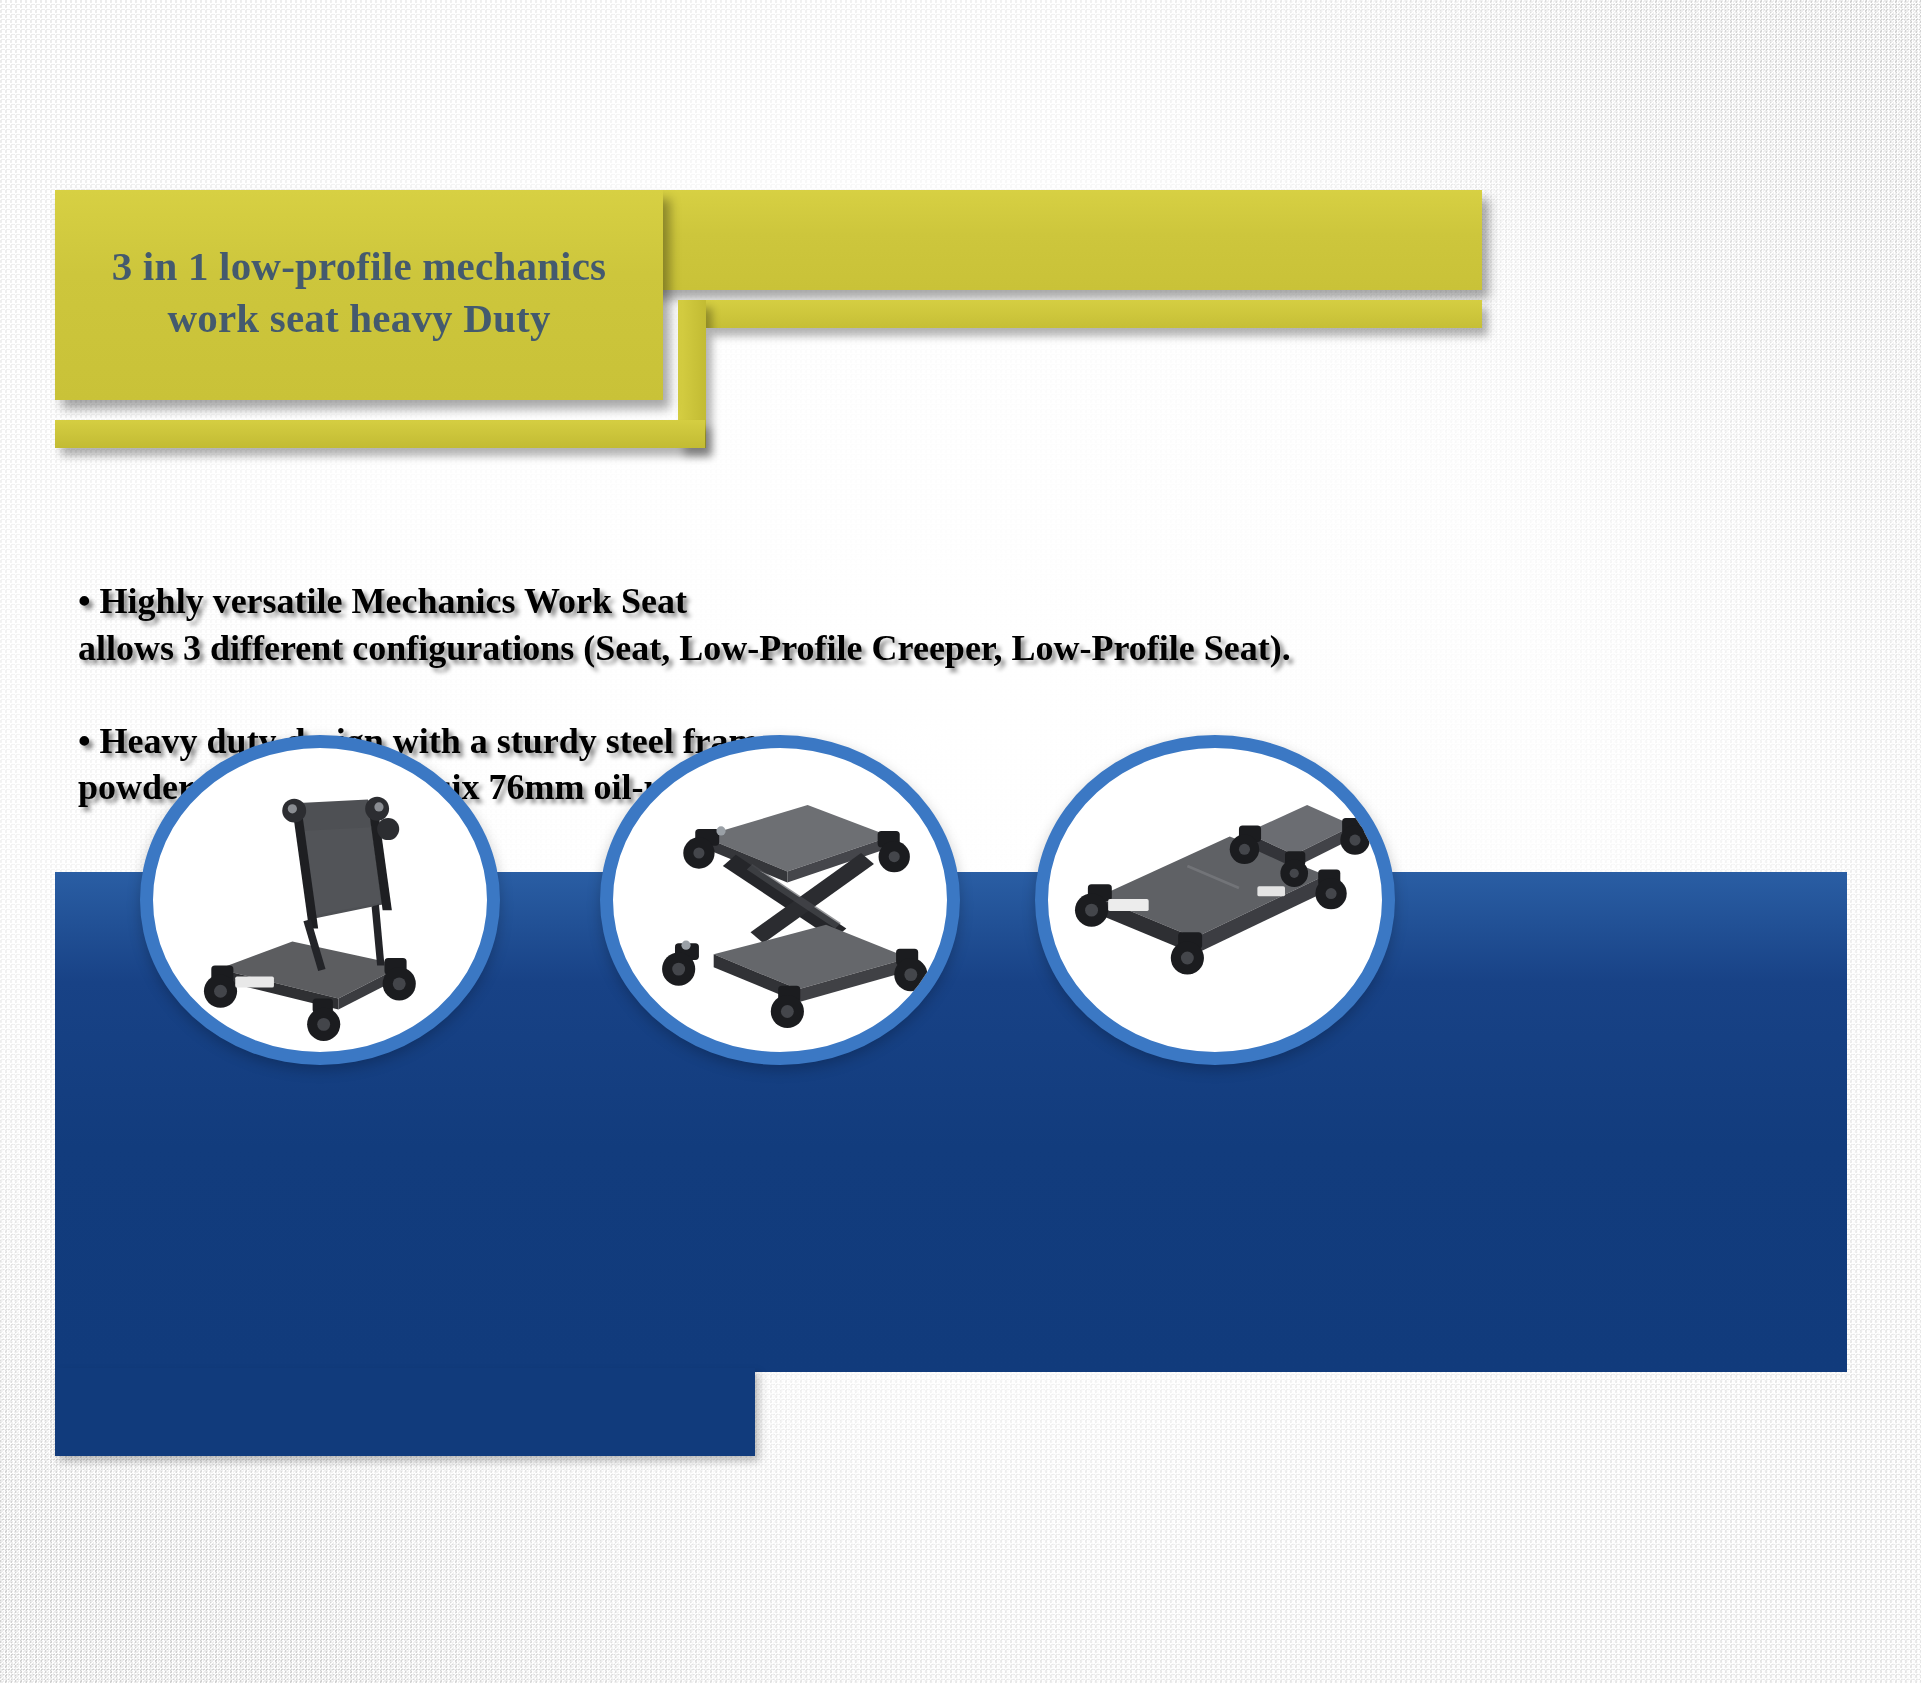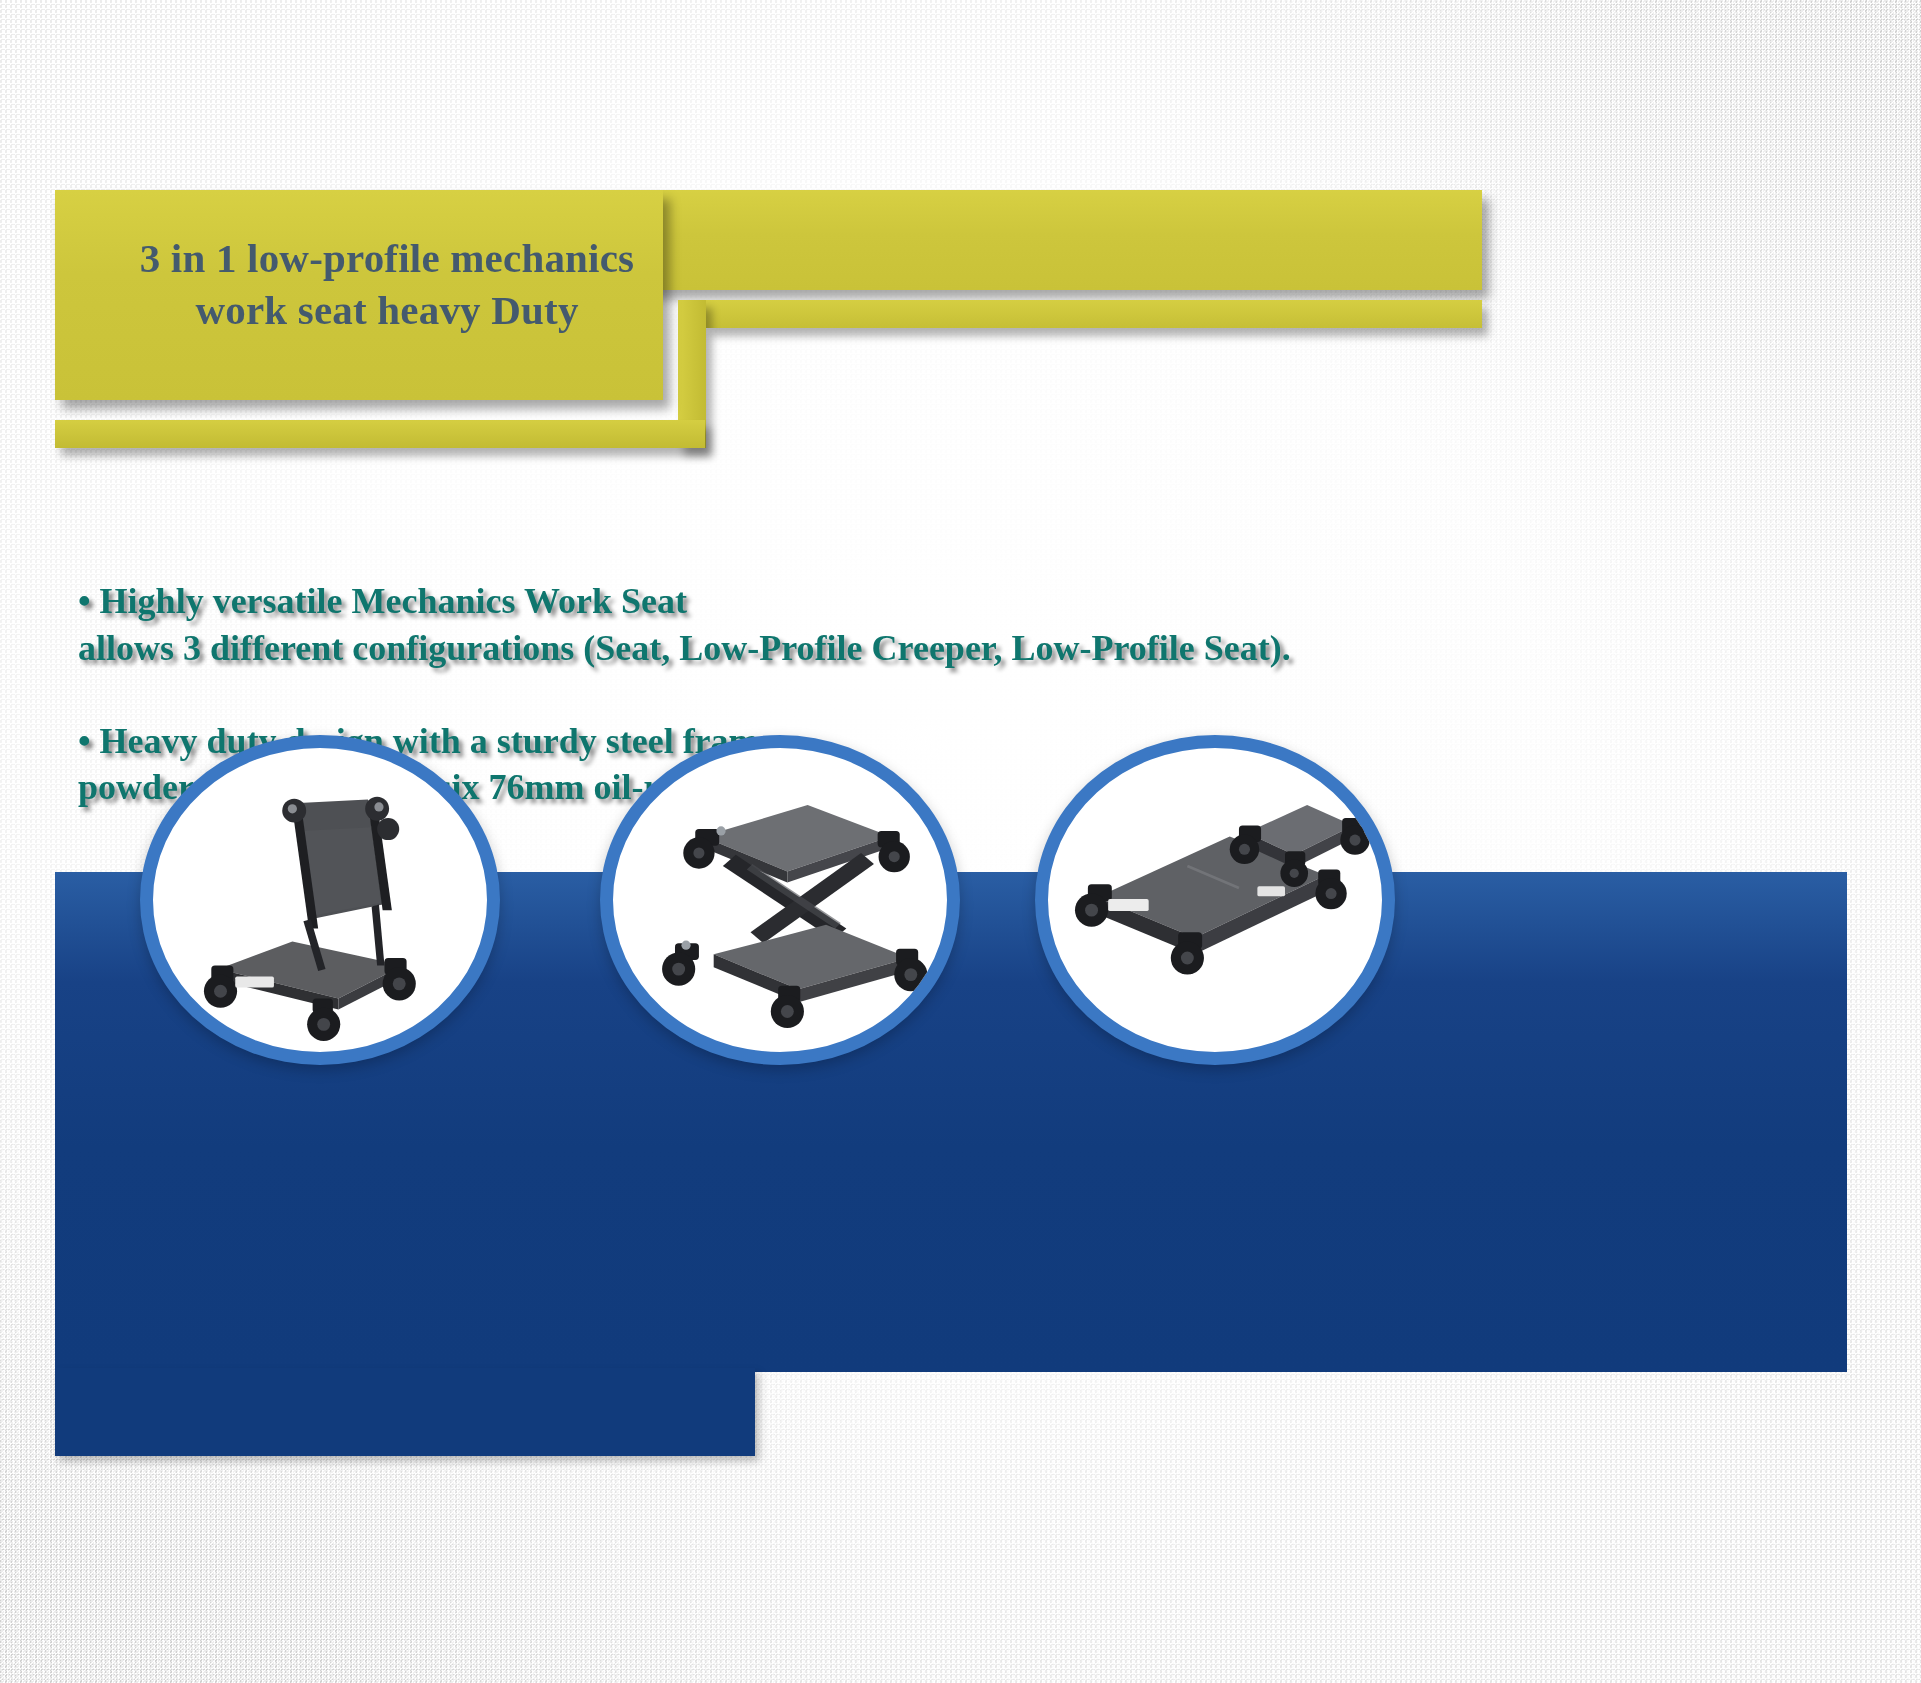--- a/index.html
+++ b/index.html
@@ -88,30 +88,29 @@
   .y-bottom-bar {              
     position: absolute;
     left: 55px; top: 420px;
     width: 650px; height: 28px;
     background: linear-gradient(180deg, #d5ce42 0%, #c2bb33 100%);
     box-shadow: 6px 8px 9px rgba(0,0,0,.30);
   }
 
   .slide-title {
     position: absolute;
-    left: 55px; top: 232px;
+    left: 55px; top: 240px;
     width: 608px;
     text-align: center;
     font-size: 41px;
     font-weight: bold;
     line-height: 1.28;
     color: #445a6e;
     letter-spacing: .2px;
     white-space: pre-line;
-    padding-left: 28px;
   }
 
   
   .blue-main {
     position: absolute;
     left: 55px; top: 872px;
     width: 1792px; height: 500px;
     background: linear-gradient(180deg, #2a5ea4 0%, #184286 22%, #123c7d 55%, #113b7c 100%);
   }
   .blue-foot {                 
@@ -137,21 +136,21 @@
   .c2 { left: 600px; top: 735px;  width: 360px; height: 330px; }
   .c3 { left: 1035px; top: 735px; width: 360px; height: 330px; }
 
   .circle svg { position: absolute; left: 0; top: 0; width: 100%; height: 100%; }
 
   
   .bullets {
     position: absolute;
     left: 78px; top: 578px;
     width: 1760px;
-    color: #0f766e;
+    color: #000000;
     font-weight: bold;
     font-size: 36px;
     line-height: 1.30;
     text-shadow: 4px 4px 4px rgba(0,0,0,.45);
   }
   .bullets p { margin: 0; white-space: pre-line; }
   .bullets .gap { height: 46px; }
 </style>
 </head>
 <body>

